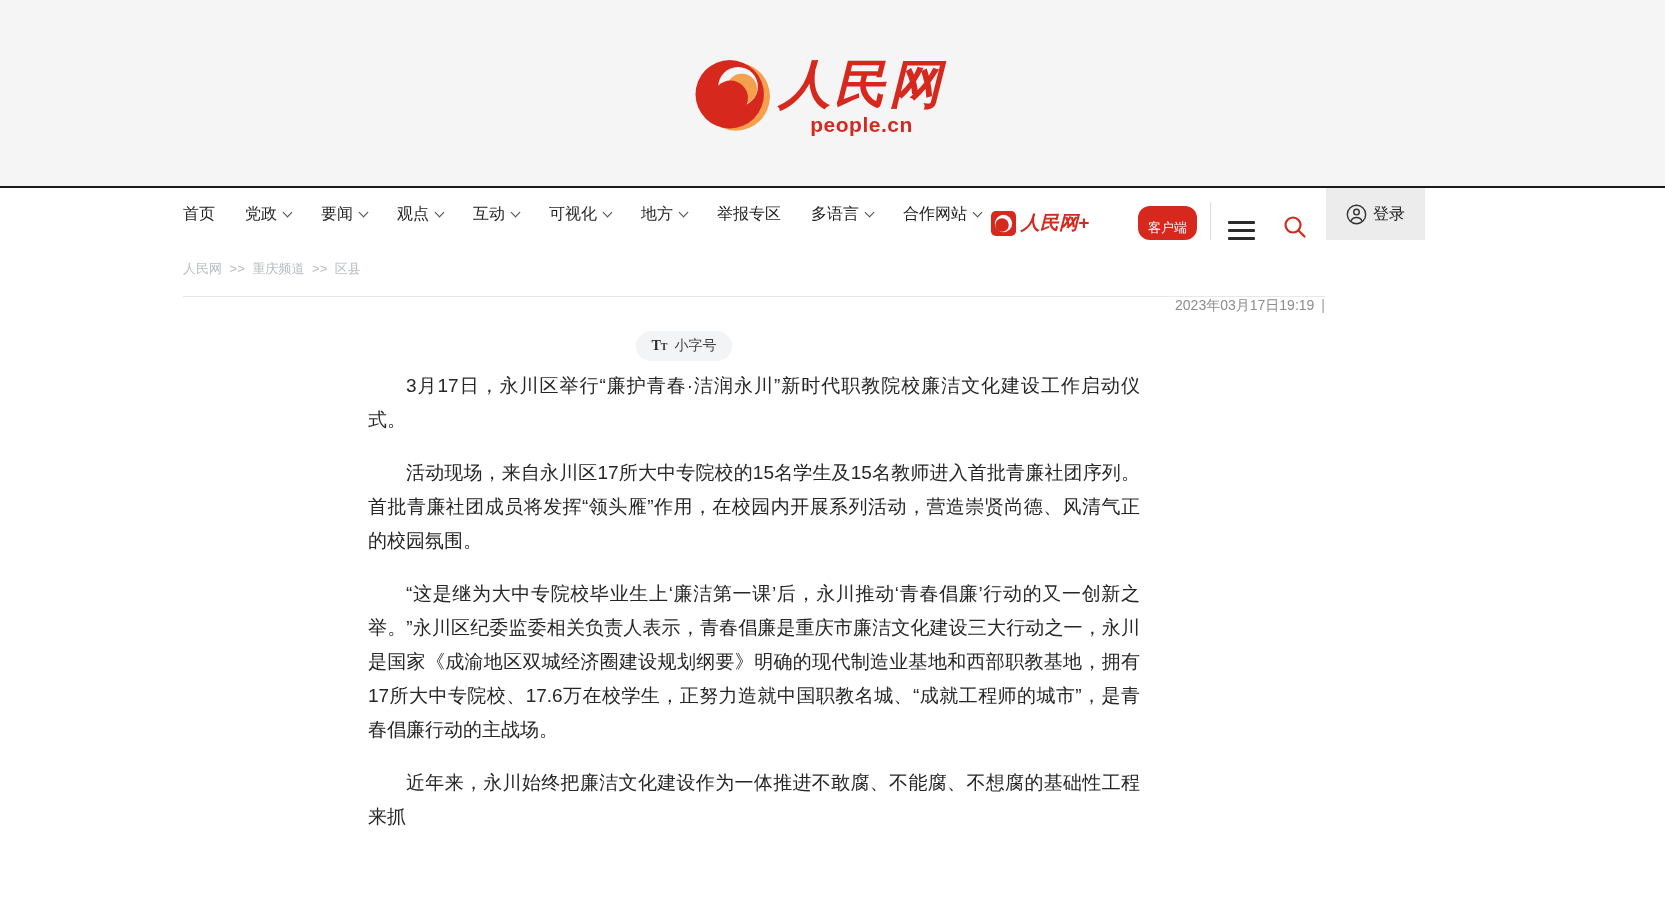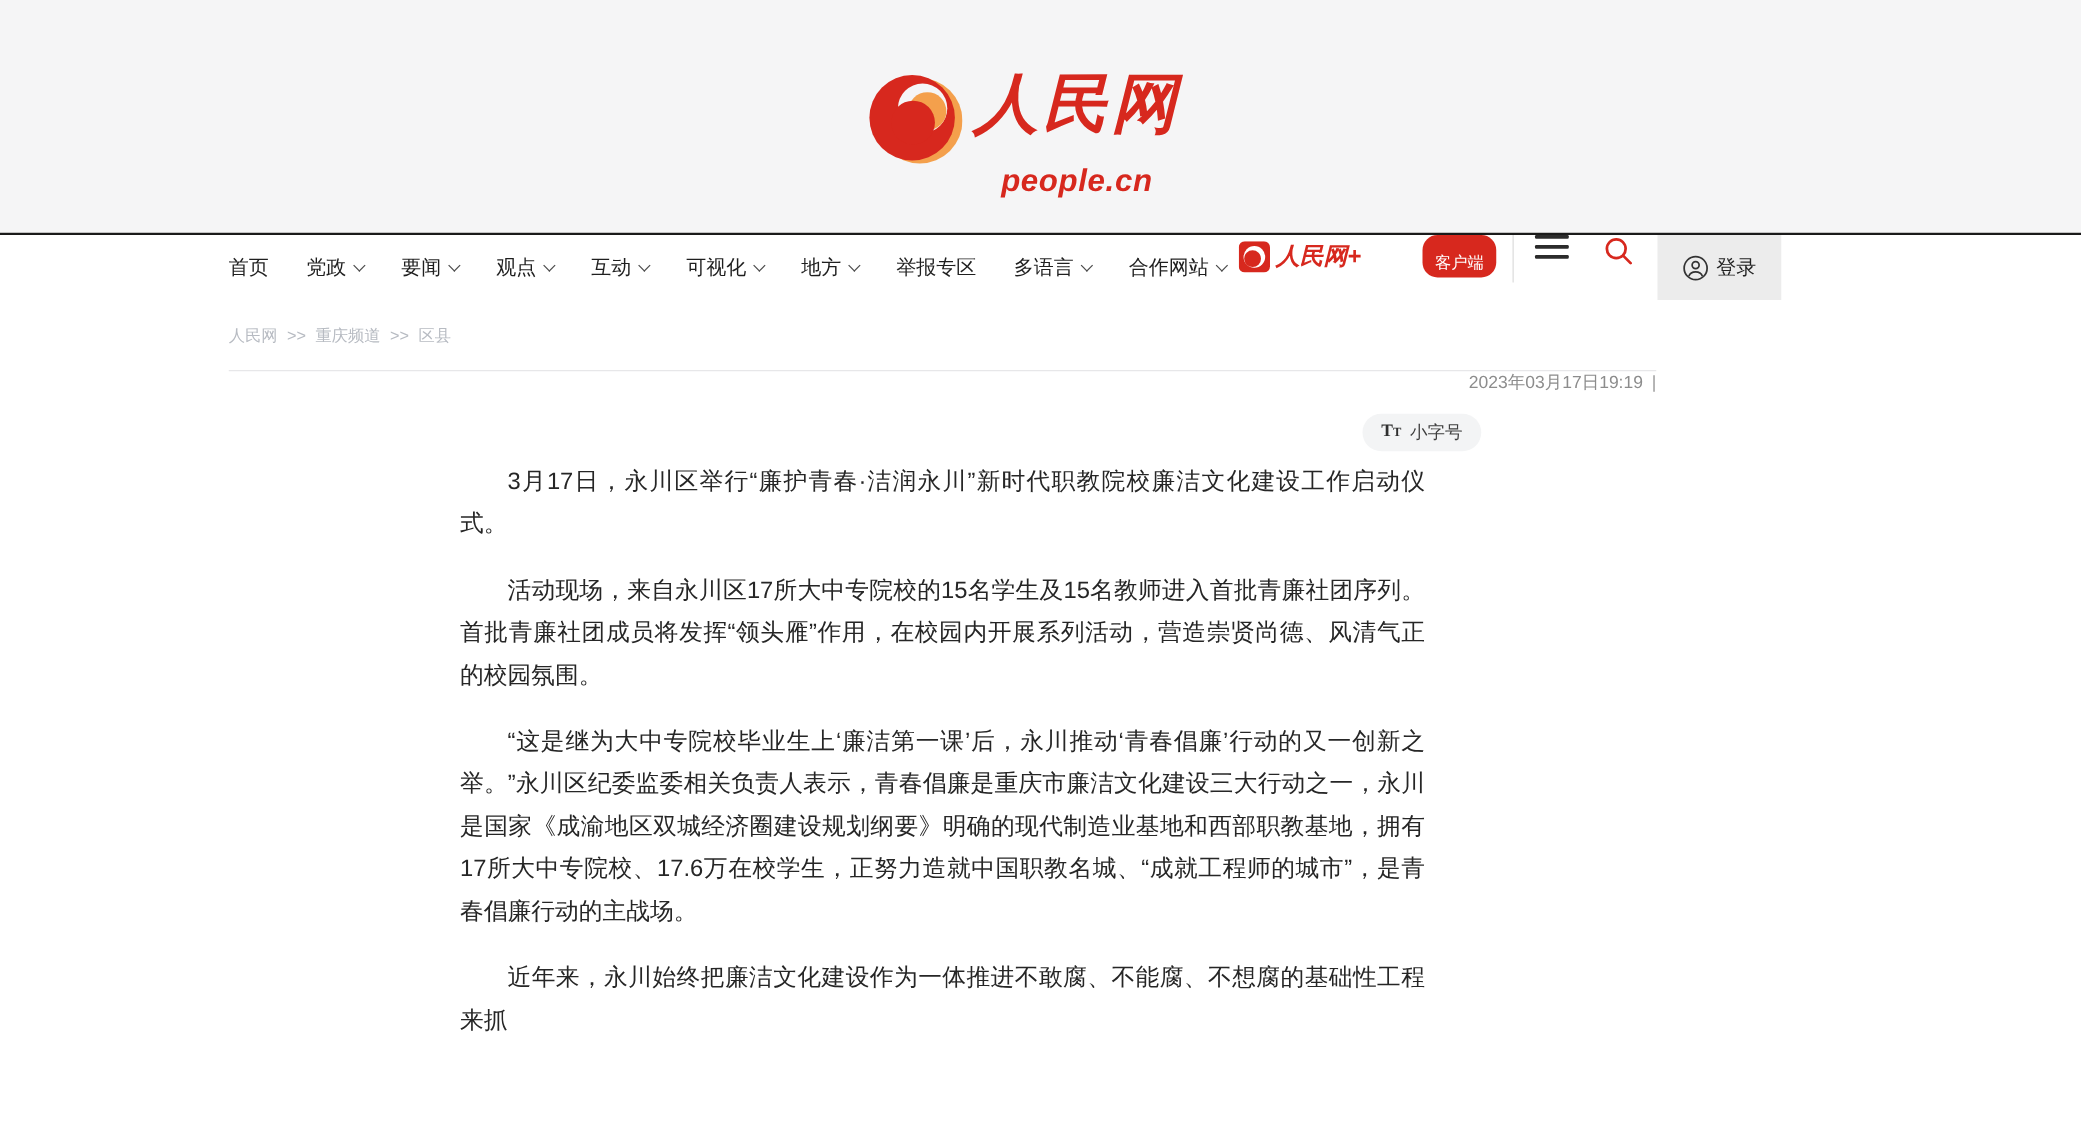--- a/index.html
+++ b/index.html
@@ -19,47 +19,47 @@
   body{
     width:1665px;height:904px;overflow:hidden;background:#fff;
     font-family:"Liberation Sans","DejaVu Sans",sans-serif;
   }
   
   .site-header{height:186px;background:var(--header-bg);position:relative;}
   .logo{position:absolute;left:694px;top:56px;display:flex;align-items:flex-start;gap:9px;cursor:pointer;}
   .logo-mark{width:76px;height:78px;flex:none;}
   .logo-text{display:flex;flex-direction:column;align-items:center;}
   .logo-cn{font-size:52px;line-height:1.08;font-weight:700;font-style:italic;color:var(--brand-red);letter-spacing:3px;white-space:nowrap;}
-  .logo-en{font-size:25px;font-weight:700;color:var(--brand-red);letter-spacing:.5px;margin-top:19px;font-style:italic;}
+  .logo-en{font-size:21px;font-weight:700;color:var(--brand-red);letter-spacing:.5px;margin-top:1px;}
   
   .main-nav{background:#fff;border-top:2px solid var(--nav-border);height:54px;}
   .nav-inner{margin-left:183px;width:1242px;height:100%;display:flex;align-items:center;}
   .nav-items{display:flex;align-items:flex-end;gap:30px;}
   .nav-item{display:flex;align-items:center;font-size:16px;color:#1f1f1f;cursor:pointer;white-space:nowrap;text-decoration:none;}
   .chev{display:inline-block;width:7px;height:7px;border-right:1.5px solid #4a4a4a;border-bottom:1.5px solid #4a4a4a;transform:rotate(45deg);margin-left:7px;margin-top:-4px;}
-  .nav-right{margin-left:auto;display:flex;align-items:flex-start;height:100%;}
+  .nav-right{margin-left:auto;display:flex;align-items:flex-end;height:100%;}
   .app-badge{display:flex;align-items:center;gap:5px;cursor:pointer;text-decoration:none;}
   .badge-logo{width:25px;height:25px;display:block;}
   .badge-brand{color:var(--brand-red);font-weight:700;font-style:italic;font-size:19px;white-space:nowrap;}
   .badge-pill{background:var(--brand-red);color:#fff;font-size:13px;line-height:1;padding:15px 10px 6px;border-radius:12px;white-space:nowrap;margin-left:44px;}
   .v-divider{width:1px;height:38px;background:#ddd;margin:0 17px 0 13px;}
   .hamburger{background:none;border:none;padding:0;display:flex;flex-direction:column;gap:5px;cursor:pointer;}
   .hamburger span{display:block;width:27px;height:3px;background:#2b2b2b;border-radius:1px;}
   .search-btn{background:none;border:none;padding:0;margin-left:27px;cursor:pointer;display:flex;align-items:center;}
   .login-btn{margin-left:18px;background:var(--login-bg);border:none;height:100%;padding:0 20px;display:flex;align-items:center;gap:6px;font-size:16px;color:#222;cursor:pointer;font-family:inherit;}
   
   .container{margin-left:183px;width:1142px;}
   .breadcrumb{padding-top:20px;font-size:13px;color:var(--breadcrumb-gray);}
   .bc-link{color:var(--breadcrumb-gray);cursor:pointer;text-decoration:none;}
   .bc-sep{margin:0 4px;}
   .rule{border:none;border-top:1px solid var(--rule-gray);margin:18px 0 0;}
   .article-title{margin:40px 0 0;text-align:center;font-size:34px;font-weight:700;color:#181818;letter-spacing:1px;}
   .meta{text-align:right;font-size:14px;color:var(--meta-gray);}
   .meta .sep{margin-left:7px;color:#9a9a9a;}
-  .tools{display:flex;justify-content:flex-end;padding-right:140px;margin-top:16px;}
+  .tools{display:flex;justify-content:center;padding-right:140px;margin-top:16px;}
   .fontsize{background:var(--pill-bg);border:none;border-radius:15px;height:30px;padding:0 15px;font-size:14px;color:#3d3d3d;display:flex;align-items:center;gap:7px;cursor:pointer;font-family:inherit;}
   .tt{font-family:"Liberation Serif","DejaVu Serif",serif;font-weight:700;color:#2f2f2f;}
   .tt .t2{font-size:10px;}
   .article-body{width:772px;margin:8px auto 0;}
   .article-body p{font-size:19px;line-height:34px;color:var(--text-dark);text-align:justify;text-indent:2em;margin:0 0 19px;}
 </style>
 </head>
 <body>
 
 <header class="site-header">

